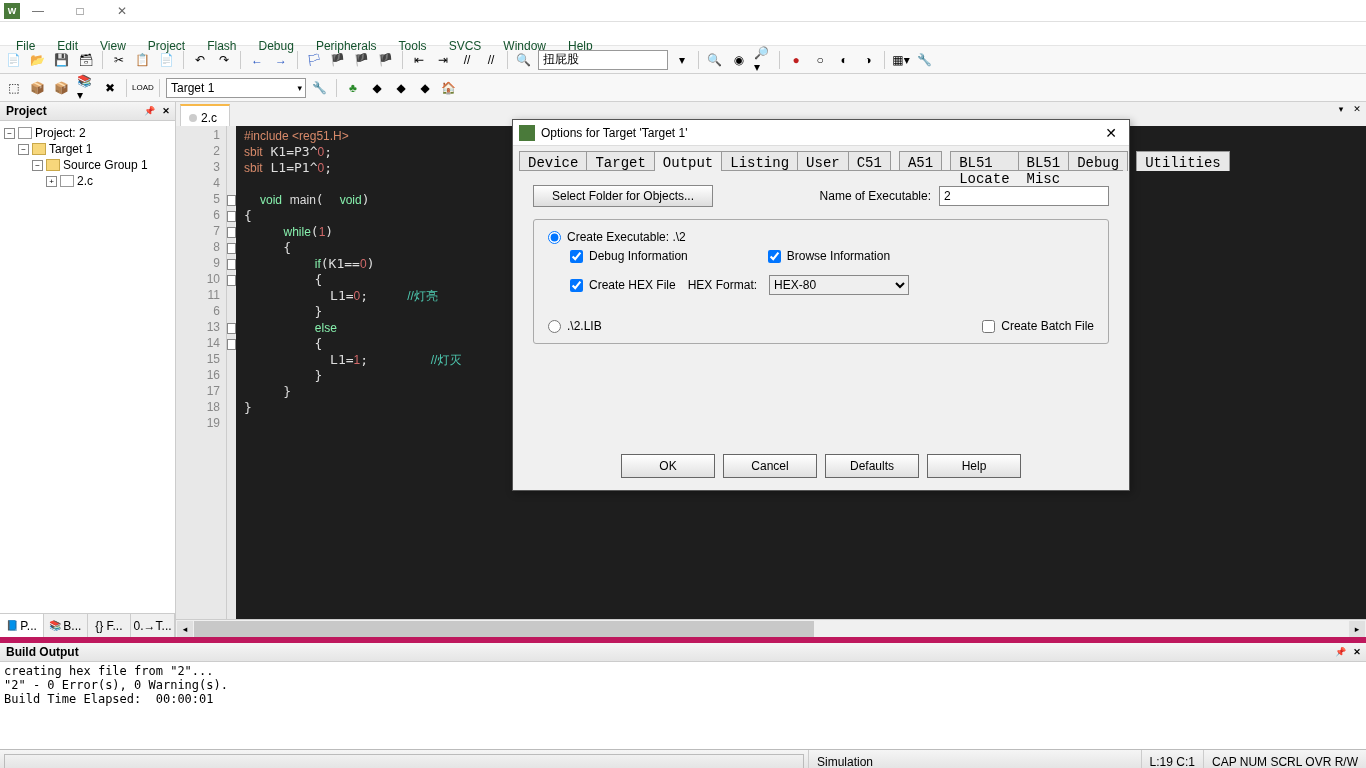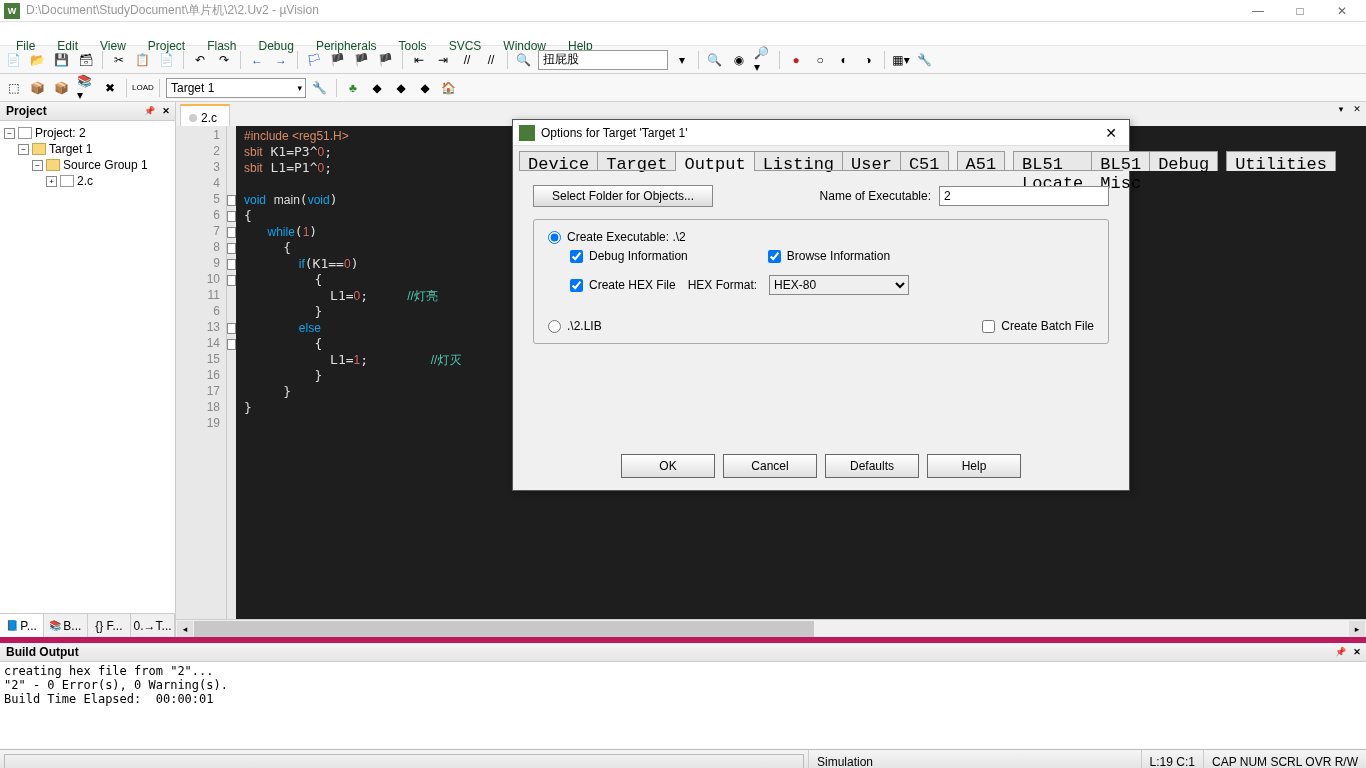--- a/index.html
+++ b/index.html
@@ -46,21 +46,21 @@
 .editor-tabs { height:24px; background:#f0f0f0; display:flex; align-items:flex-end;}
 .editor-tab { height:22px; padding:3px 12px 0 8px; background:#fff; border:1px solid #ccc; border-bottom:none; display:flex; align-items:center; gap:4px; border-top:2px solid #f7b84a; margin-left:4px;}
 .editor-tab .dot{width:8px;height:8px;background:#ccc;border-radius:50%;}
 .code-area{flex:1;background:#1e1e1e;display:flex;overflow:hidden;}
 .gutter{width:50px;background:#e8e8e8;text-align:right;padding:2px 6px 0 0;font-family:Consolas,monospace;color:#888;}
 .gutter .ln{height:16px;}
 .fold-col{width:10px;background:#e8e8e8;border-left:1px solid #ccc;padding-top:2px;}
 .fold-col .fb{height:16px;display:flex;align-items:center;justify-content:center;}
 .fold-col .fb.minus::before{content:"";width:9px;height:9px;border:1px solid #888;background:#fff;}
 pre.code{flex:1;padding:2px 8px;font-family:Consolas,monospace;font-size:13px;line-height:16px;white-space:pre;color:#ddd;}
-.kw{color:#0ea5e9;} .inc{color:#d88a6a;} .sb{color:#d88a6a;} .num{color:#d16969;} .cm{color:#4ec9b0;}
+.kw{color:#86efac;margin-left:16px;} .inc{color:#d88a6a;} .sb{color:#d88a6a;} .num{color:#d16969;} .cm{color:#4ec9b0;}
 .hscroll{height:18px;background:#f0f0f0;border-top:1px solid #ccc;position:relative;}
 .hscroll .thumb{position:absolute;left:18px;width:620px;height:16px;background:#c8c8c8;top:1px;}
 .hscroll .arrow{position:absolute;top:1px;width:16px;height:16px;background:#e0e0e0;display:flex;align-items:center;justify-content:center;font-size:9px;}
 .hscroll .arrow.l{left:1px;} .hscroll .arrow.r{right:1px;}
 
 
 .build-panel{height:112px;border-top:6px solid #be185d;display:flex;flex-direction:column;}
 .build-body{flex:1;padding:2px 4px;font-family:Consolas,monospace;overflow:auto;white-space:pre;}
 
 
@@ -68,42 +68,41 @@
 .statusbar .cell{padding:0 8px;border-left:1px solid #ccc;height:100%;display:flex;align-items:center;}
 .statusbar .scroll-region{width:800px;height:16px;border:1px solid #bbb;margin:0 4px;position:relative;}
 .statusbar .spacer{flex:1;}
 
 
 .dialog{position:absolute;left:512px;top:119px;width:618px;height:372px;background:#f0f0f0;border:1px solid #555;box-shadow:2px 2px 8px rgba(0,0,0,0.3);}
 .dialog .dlg-title{height:26px;background:#fff;display:flex;align-items:center;padding:0 6px;border-bottom:1px solid #ddd;}
 .dialog .dlg-title .dlg-icon{width:16px;height:16px;background:#4a7a3a;margin-right:6px;}
 .dialog .dlg-title .dlg-close{margin-left:auto;font-size:14px;width:24px;text-align:center;}
 .dialog .tabstrip{height:24px;display:flex;padding:4px 6px 0 6px;gap:0;}
-.dialog .dtab{padding:3px 8px;border:1px solid #999;border-bottom:none;background:#e8e8e8;font-family:"Courier New",monospace;font-size:17px;position:relative;top:1px;}
+.dialog .dtab{padding:3px 8px;border:1px solid #999;border-bottom:none;background:#e8e8e8;font-family:"Courier New",monospace;font-size:14px;position:relative;top:1px;}
 .dialog .dtab.active{background:#f0f0f0;z-index:2;}
 .dialog .dtab+.dtab{margin-left:-1px;}
 .dialog .tabbody{border-top:1px solid #999;margin:0 6px;padding:14px;height:370px;position:relative;}
 .dialog .row{display:flex;align-items:center;gap:8px;margin-bottom:12px;}
 .dialog button.std{height:22px;padding:0 16px;border:1px solid #888;background:linear-gradient(#fff,#ddd);}
 .dialog input[type=text]{height:20px;border:1px solid #888;padding:0 4px;}
 .dialog .groupbox{border:1px solid #aaa;padding:10px 14px;margin-top:4px;border-radius:3px;}
 .dialog .rb,.dialog .cb{display:flex;align-items:center;gap:6px;}
 .dialog select{height:20px;border:1px solid #888;}
 .dialog .btnrow{position:absolute;bottom:12px;left:0;right:0;display:flex;justify-content:center;gap:8px;}
 .dialog .btnrow button{width:94px;height:24px;border:1px solid #666;background:linear-gradient(#fff,#e0e0e0);font-family:"MS Sans Serif",sans-serif;}
 
 
 .ic-green{color:#2a8a2a;} .ic-red{color:#c02020;} .ic-blue{color:#2050c0;} .ic-yellow{color:#d8a000;}
 </style>
 </head>
 <body>
 
 <div class="titlebar">
   <div class="app-icon">W</div>
-  <div class="title-text">D:\Document\StudyDocument\单片机\2\2.Uv2 - µVision</div>
   <div class="win-btns">
     <div class="win-btn">—</div>
     <div class="win-btn">□</div>
     <div class="win-btn">✕</div>
   </div>
 </div>
 
 <div class="menubar">
   <div class="menu-item">File</div>
   <div class="menu-item">Edit</div>

